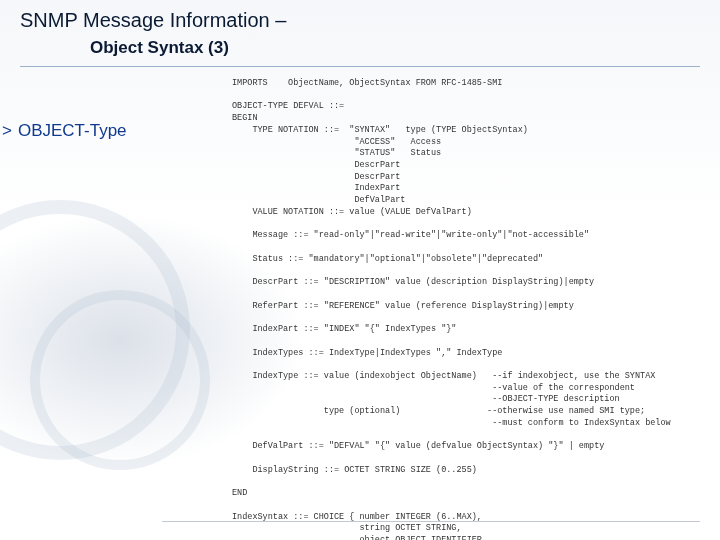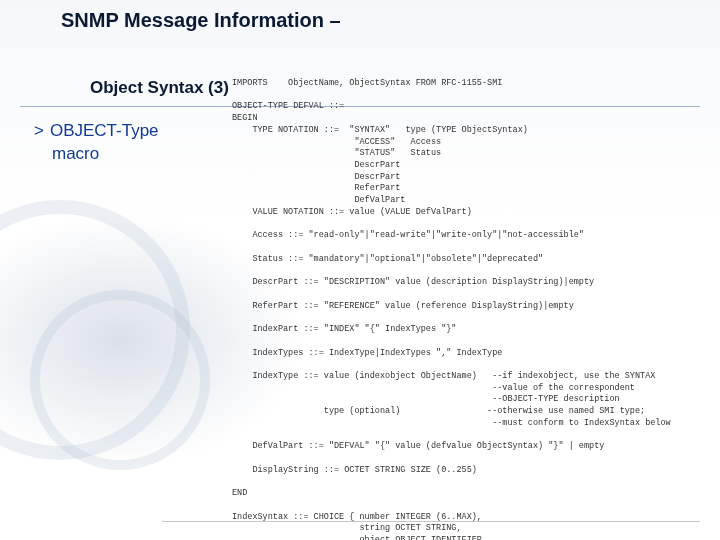--- a/index.html
+++ b/index.html
@@ -10,46 +10,44 @@
     background: #fff;
     background-image:
       radial-gradient(ellipse 260px 180px at 120px 340px, rgba(190,200,215,.55), rgba(190,200,215,0) 70%),
       linear-gradient(180deg, rgba(230,235,242,.4) 0%, rgba(255,255,255,0) 40%);
     position: relative;
     overflow: hidden;
   }
   .title {
     padding: 9px 0 2px 20px;
     font-size: 20px;
-    font-weight: 700;
+    font-weight: 400;
     color: #0a1a33;
-    margin-left: 41px;
   }
   .subtitle {
     padding: 4px 0 6px 90px;
     font-size: 17px;
     font-weight: 700;
     color: #0a1a33;
-    margin-top: 40px;
   }
   .rule {
     margin: 2px 20px 0 20px;
     height: 1px;
     background: #9cb2cc;
   }
   .content {
     position: absolute;
     top: 78px;
     left: 0;
     right: 0;
     bottom: 0;
   }
   .sidenote {
     position: absolute;
-    left: 34px;
+    left: 2px;
     top: 42px;
     width: 190px;
     color: #103a8f;
     font-size: 17px;
     line-height: 1.35;
   }
   .sidenote .chev { margin-right: 6px; }
   .sidenote .l2 { padding-left: 18px; display: block; }
   .code-col {
     position: absolute;
@@ -88,37 +86,36 @@
 <div class="subtitle">Object Syntax (3)</div>
 <div class="rule"></div>
 
 <div class="ring r1"></div>
 <div class="ring r2"></div>
 
 <div class="content">
 
   <div class="sidenote">
     <span class="chev">&gt;</span><span>OBJECT-Type</span>
-    <span class="l2">macro</span>
   </div>
 
-  <div class="code-col"><span>IMPORTS    ObjectName, ObjectSyntax FROM RFC-1155-SMI</span>
+  <div class="code-col"><span>IMPORTS    ObjectName, ObjectSyntax FROM RFC-1485-SMI</span>
 <span></span>
 <span>OBJECT-TYPE DEFVAL ::=</span>
 <span>BEGIN</span>
 <span>    TYPE NOTATION ::=  "SYNTAX"   type (TYPE ObjectSyntax)</span>
 <span>                        "ACCESS"   Access</span>
 <span>                        "STATUS"   Status</span>
 <span>                        DescrPart</span>
 <span>                        DescrPart</span>
-<span>                        ReferPart</span>
+<span>                        IndexPart</span>
 <span>                        DefValPart</span>
 <span>    VALUE NOTATION ::= value (VALUE DefValPart)</span>
 <span></span>
-<span>    Access ::= "read-only"|"read-write"|"write-only"|"not-accessible"</span>
+<span>    Message ::= "read-only"|"read-write"|"write-only"|"not-accessible"</span>
 <span></span>
 <span>    Status ::= "mandatory"|"optional"|"obsolete"|"deprecated"</span>
 <span></span>
 <span>    DescrPart ::= "DESCRIPTION" value (description DisplayString)|empty</span>
 <span></span>
 <span>    ReferPart ::= "REFERENCE" value (reference DisplayString)|empty</span>
 <span></span>
 <span>    IndexPart ::= "INDEX" "{" IndexTypes "}"</span>
 <span></span>
 <span>    IndexTypes ::= IndexType|IndexTypes "," IndexType</span>

